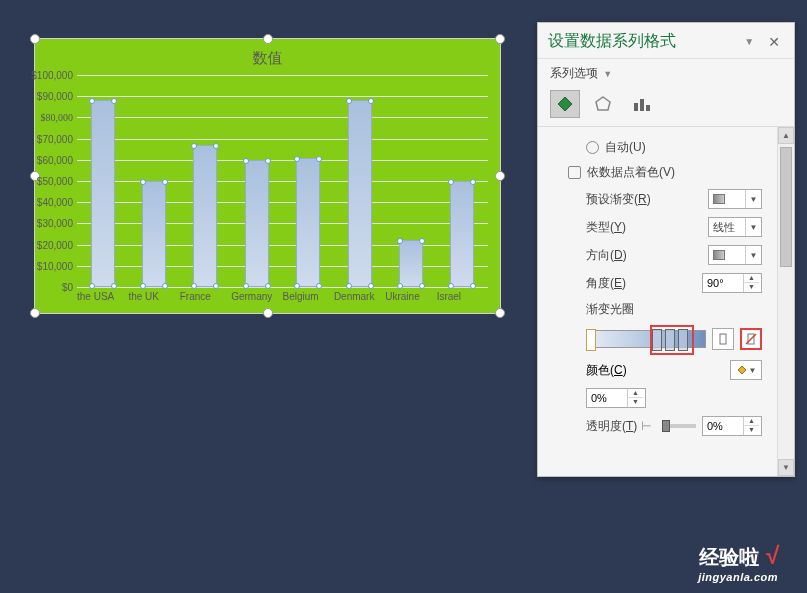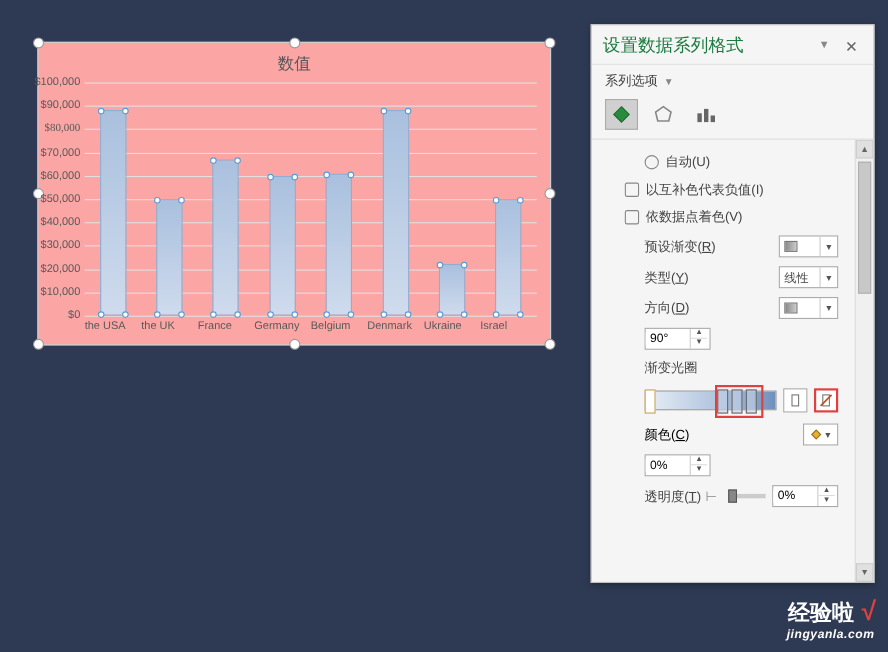--- a/index.html
+++ b/index.html
@@ -10,21 +10,21 @@
     font-size: 12px;
     position: relative;
     overflow: hidden;
   }
 
   
   .chart-wrap {
     position: absolute;
     left: 34px; top: 38px;
     width: 467px; height: 276px;
-    background: #fca5a5;
+    background: #84cc16;
     border: 1px solid #d0d0d0;
   }
   .sel-handle {
     position: absolute;
     width: 10px; height: 10px;
     border: 1px solid #999;
     background: #fff;
     border-radius: 50%;
   }
   .sh-tl { left:-5px; top:-5px; } .sh-t { left:calc(50% - 5px); top:-5px; } .sh-tr { right:-5px; top:-5px; }
@@ -94,21 +94,21 @@
     border: 1px solid #5b9bd5;
     border-radius: 50%;
   }
   .bh-tl { left:-3px; top:-3px; } .bh-tr { right:-3px; top:-3px; }
   .bh-bl { left:-3px; bottom:-3px; } .bh-br { right:-3px; bottom:-3px; }
 
   
   .panel {
     position: absolute;
     right: 12px; top: 22px;
-    width: 258px; height: 508px;
+    width: 258px; height: 455px;
     background: #f5f5f5;
     border: 1px solid #c0c0c0;
     box-shadow: 0 2px 6px rgba(0,0,0,0.3);
     display: flex;
     flex-direction: column;
   }
   .panel-header {
     padding: 8px 10px 6px;
     display: flex;
     align-items: center;
@@ -321,21 +321,21 @@
     position: absolute;
     left: 0; top: -4px;
     width: 8px; height: 12px;
     background: #888;
     border: 1px solid #555;
   }
 
   
   .watermark {
     position: absolute;
-    right: 12px; bottom: 10px;
+    right: 29px; bottom: 10px;
     color: #fff;
     text-align: right;
     font-weight: bold;
   }
   .watermark .main { font-size: 20px; }
   .watermark .check { color: #e04040; font-size: 24px; font-style: italic; }
   .watermark .url { font-size: 11px; font-style: italic; letter-spacing: 0.5px; }
 
   .icon-fill svg, .icon-outline svg, .icon-bars svg { display:block; }
 </style>
@@ -489,24 +489,20 @@
   </div>
 
   <div class="panel-body">
 
     <div class="opt-row sub">
       <span class="radio"></span>
       <span>自动(U)</span>
     </div>
     <div class="opt-row">
       <span class="chk"></span>
-      <span>以互补色代表负值(I)</span>
-    </div>
-    <div class="opt-row">
-      <span class="chk"></span>
       <span>依数据点着色(V)</span>
     </div>
 
     <div class="field-row">
       <span class="field-label"><span>预设渐变(<span class="underline">R</span>)</span></span>
       <div class="combo swatch-combo">
         <span class="sw"></span>
         <span class="arr">▼</span>
       </div>
     </div>
@@ -521,20 +517,21 @@
 
     <div class="field-row">
       <span class="field-label"><span>方向(<span class="underline">D</span>)</span></span>
       <div class="combo swatch-combo">
         <span class="sw"></span>
         <span class="arr">▼</span>
       </div>
     </div>
 
     <div class="field-row">
+      <span class="field-label"><span>角度(<span class="underline">E</span>)</span></span>
       <div class="spinner">
         <input value="90°" style="">
         <div class="spins">
             <div>▲</div>
             <div>▼</div>
           </div>
       </div>
     </div>
 
     <div class="field-row" style="padding-right:24px;">

